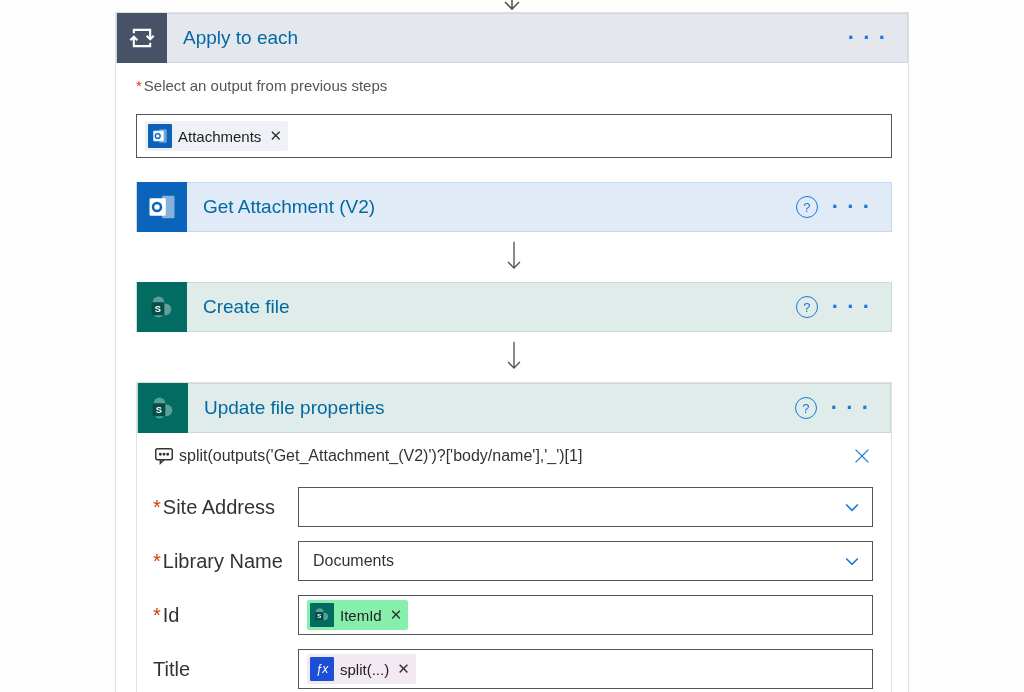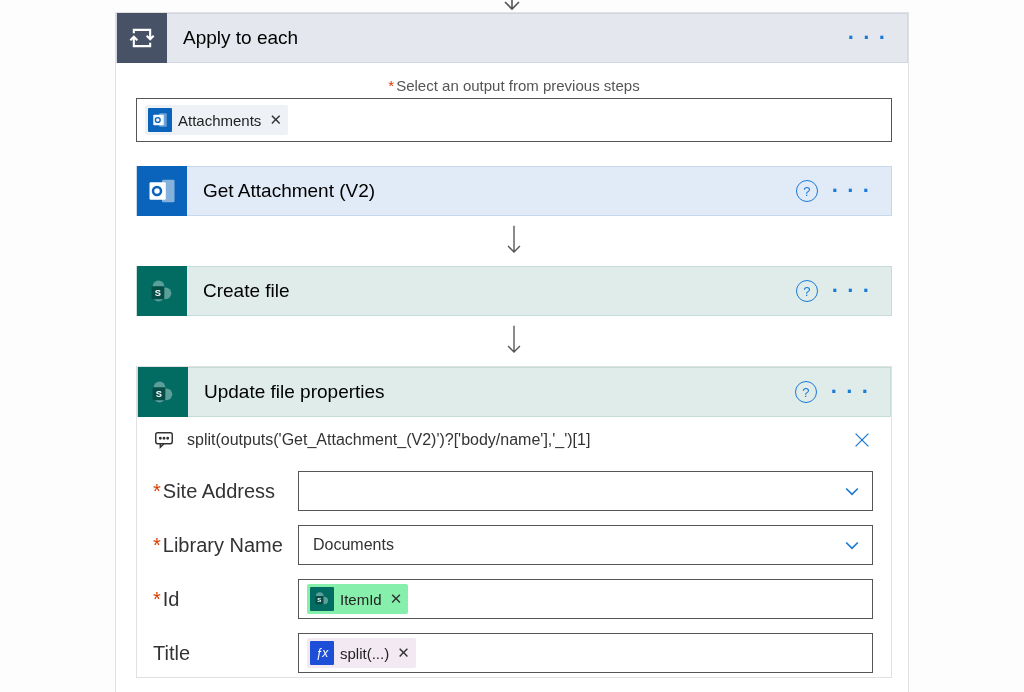--- a/index.html
+++ b/index.html
@@ -10,39 +10,39 @@
     .arrow svg { width: 22px; height: 34px; }
     .action-card { border: 1px solid #e1e1e1; background: #fff; }
     .card-header { display: flex; align-items: center; height: 50px; border: 1px solid transparent; }
     .card-header.apply { background: #e4e7ed; border-color: #d2d6e0; }
     .card-header.outlook { background: #e1ebf7; border-color: #c8d8ec; }
     .card-header.sharepoint { background: #dfecea; border-color: #c5dcd8; }
     .header-icon { width: 50px; height: 50px; display: flex; align-items: center; justify-content: center; flex-shrink: 0; }
     .header-icon.apply-icon { background: #475267; }
     .header-icon.outlook-icon { background: #0a64bb; }
     .header-icon.sharepoint-icon { background: #036c62; }
-    .header-title { flex: 1; font-size: 19px; color: #000000; padding-left: 16px; }
+    .header-title { flex: 1; font-size: 19px; color: #0369a1; padding-left: 16px; }
     .header-actions { display: flex; align-items: center; gap: 14px; padding-right: 20px; }
     .help-icon { width: 22px; height: 22px; border: 1.5px solid #1a7ad8; border-radius: 50%; display: flex; align-items: center; justify-content: center; color: #1a7ad8; font-size: 13px; cursor: pointer; }
     .more-icon { color: #1a7ad8; font-size: 22px; letter-spacing: 1px; cursor: pointer; font-weight: 900; line-height: 1; }
     .card-body { padding: 14px 16px 18px 20px; background: #fff; }
     .indent-body { padding: 18px 18px 0 22px; }
-    .field-label { font-size: 15px; color: #555; margin-bottom: 4px; text-align: center; }
+    .field-label { font-size: 15px; color: #555; margin-bottom: 20px; }
     .field-label .req { color: #d83b01; margin-right: 2px; }
     .token-input { border: 1px solid #555; background: #fff; padding: 6px 8px; display: flex; align-items: center; gap: 6px; flex-wrap: wrap; min-height: 38px; }
     .token { display: inline-flex; align-items: center; gap: 6px; background: #eef1f6; border-radius: 2px; padding: 3px 6px 3px 3px; font-size: 15px; color: #222; text-align: right; }
     .token.sp-token { background: #86efac; }
     .token.fx-token { background: #f3e9f2; }
     .token-icon { width: 24px; height: 24px; display: flex; align-items: center; justify-content: center; border-radius: 1px; }
     .token-icon.outlook-t { background: #0a64bb; }
     .token-icon.sp-t { background: #036c62; }
     .token-icon.fx-t { background: #1d4ed8; color: #fff; font-size: 12px; font-style: italic; }
     .token-remove { font-size: 15px; cursor: pointer; color: #333; margin-left: 2px; }
     .inner-card { margin: 0 0 0 0; }
-    .expression-bar { display: flex; align-items: center; padding: 12px 18px 6px 16px; gap: 12px; }
+    .expression-bar { display: flex; align-items: center; padding: 12px 18px 6px 16px; gap: 4px; }
     .expr-text { flex: 1; font-size: 16px; color: #333; }
     .close-x { width: 22px; height: 22px; cursor: pointer; }
     .form-fields { padding: 0 18px 0 16px; }
     .form-row { display: flex; align-items: center; margin-top: 14px; }
     .form-label { width: 145px; font-size: 20px; color: #333; }
     .form-label .req { color: #d83b01; margin-right: 2px; }
     .form-input-wrap { flex: 1; border: 1px solid #555; display: flex; align-items: center; min-height: 40px; padding: 0 10px 0 14px; font-size: 16px; color: #333; }
     .dropdown-caret { margin-left: auto; cursor: pointer; }
     .form-input-wrap.token-wrap { padding: 4px 8px; }
     .small-arrow { height: 50px; }

